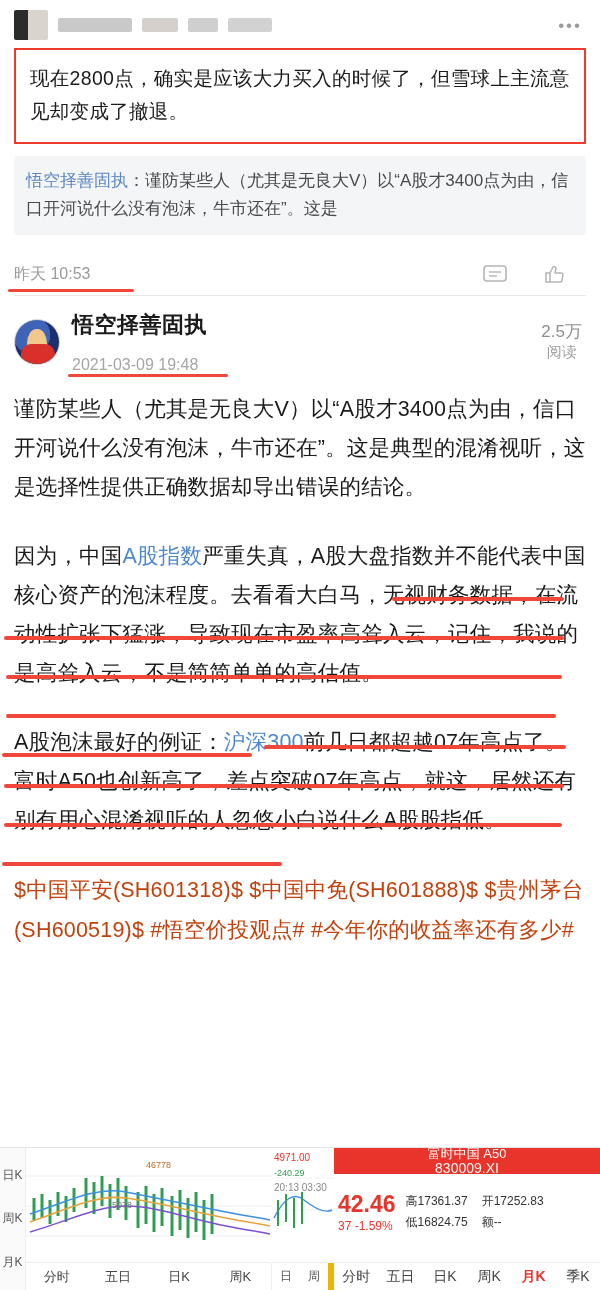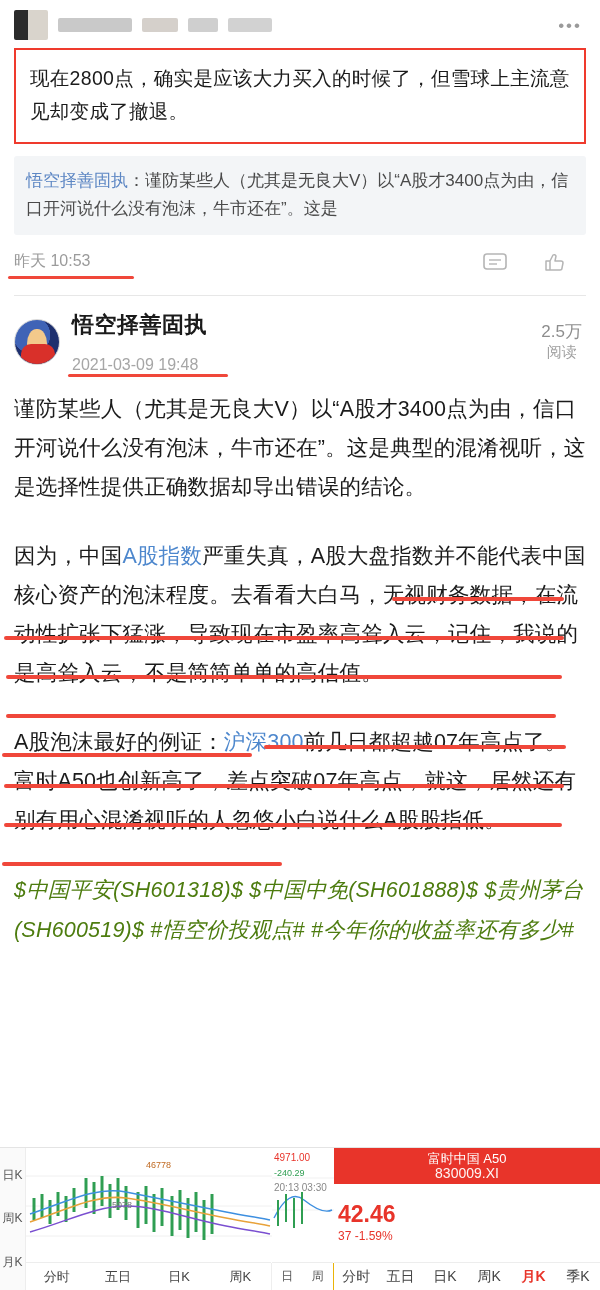--- a/index.html
+++ b/index.html
@@ -67,21 +67,21 @@
     border-radius: 3px;
     padding: 11px 12px 12px 12px;
     font-size: 17px;
     line-height: 28px;
     color: #4a4a4a;
   }
   .ref-user { color: #5d87c4; }
 
   .tc-meta {
     display: flex;
-    align-items: flex-start;
+    align-items: flex-end;
     margin-top: 16px;
     height: 34px;
     position: relative;
   }
   .tc-time {
     font-size: 16px;
     color: #9b9b9b;
     position: relative;
   }
   .tc-time .uline {
@@ -178,21 +178,21 @@
   .article {
     padding: 16px 14px 0 14px;
     font-size: 21.5px;
     line-height: 39px;
     color: #1b1b1b;
     letter-spacing: .2px;
     position: relative;
   }
   .para { margin: 0 0 30px 0; position: relative; }
   .link { color: #4d87cd; }
-  .tags { color: #4d7c0f; line-height: 40px; font-style: italic; }
+  .tags { color: #c2410c; line-height: 40px; }
 
   
   .pen {
     position: absolute;
     background: #f0473a;
     border-radius: 3px;
     height: 4px;
     pointer-events: none;
   }
 
@@ -227,33 +227,33 @@
     padding: 6px 0;
   }
   .k-canvas {
     position: absolute;
     left: 26px; right: 0; top: 0; bottom: 0;
   }
   .chart-mid {
     width: 62px;
     position: relative;
     background: #fff;
-    border-right: 1px solid #eab308;
+    border-right: 6px solid #eab308;
     font-size: 10px;
     color: #666;
   }
   .chart-right {
     flex: 1;
     background: #fff;
     position: relative;
   }
   .quote-head {
     background: #e8342a;
     color: #fff;
-    height: 36px;
+    height: 26px;
     display: flex;
     align-items: center;
     justify-content: center;
     flex-direction: column;
     font-size: 13px;
     line-height: 13px;
   }
   .quote-head .sub { font-size: 14px; opacity: .95; margin-top: 2px; }
   .quote-body {
     display: flex;
@@ -480,20 +480,26 @@
   <div class="chart-right">
     <div class="quote-head">
       <span>富时中国 A50</span>
       <span class="sub">830009.XI</span>
     </div>
     <div class="quote-body">
       <div>
         <div class="q-price">42.46</div>
         <div class="q-sub">37 -1.59%</div>
       </div>
+      <div class="q-right">
+        <span><span>高</span><span>17361.37</span></span>
+        <span><span>开</span><span>17252.83</span></span>
+        <span><span>低</span><span>16824.75</span></span>
+        <span><span>额</span><span>--</span></span>
+      </div>
     </div>
     <div class="tabbar">
       <span class="tab">分时</span>
       <span class="tab">五日</span>
       <span class="tab">日K</span>
       <span class="tab">周K</span>
       <span class="tab active">月K</span>
       <span class="tab">季K</span>
     </div>
   </div>

